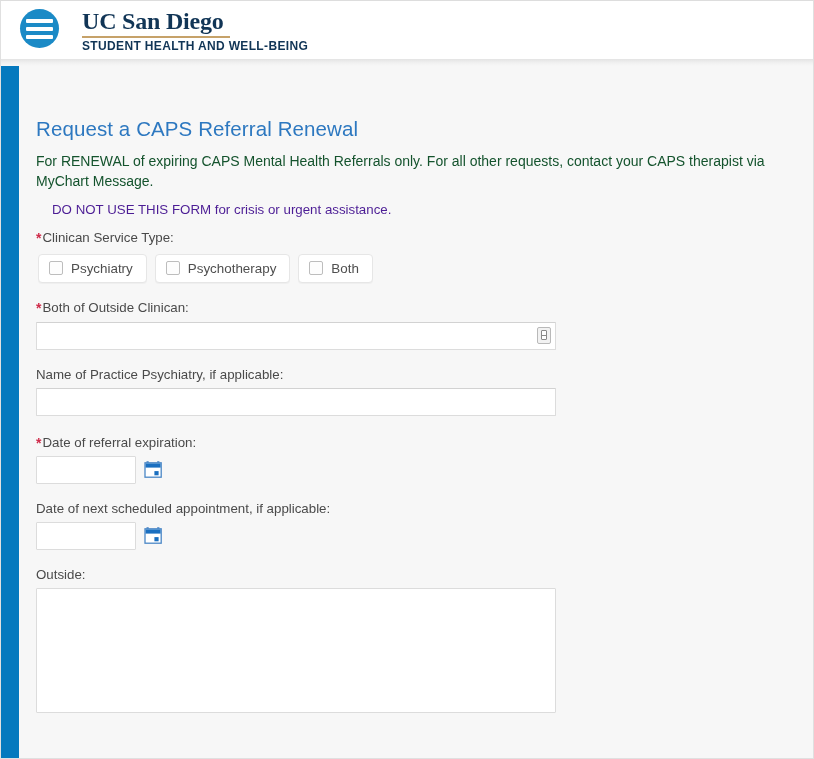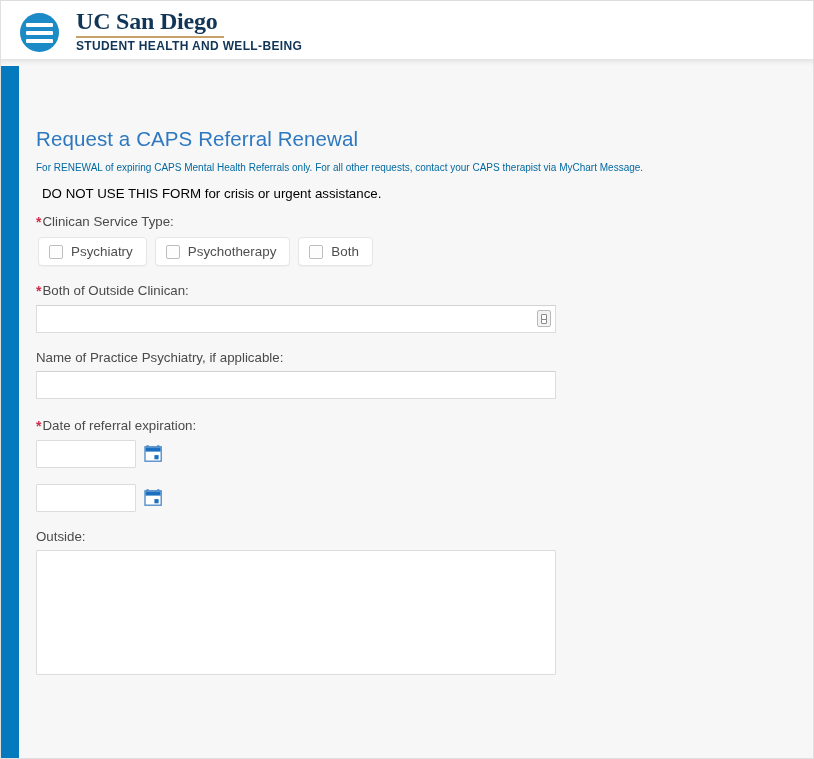--- a/index.html
+++ b/index.html
@@ -33,22 +33,22 @@
     position: absolute;
     top: 58px; left: 0;
     width: 812px; height: 7px;
     background: linear-gradient(to bottom, #e3e3e3 0%, #f1f1f1 55%, #f7f7f7 100%);
     z-index: 4;
   }
   .logo-wrap {
     position: absolute;
     top: 8px; left: 19px;
     display: flex;
-    align-items: flex-end;
-    gap: 17px;
+    align-items: flex-start;
+    gap: 23px;
   }
   .logo-mark {
     width: 39px; height: 39px;
     border-radius: 50%;
     background: #1b8ac6;
     position: relative;
     flex: none;
   }
   .logo-mark .bar {
     position: absolute;
@@ -89,43 +89,43 @@
     position: absolute;
     top: 58px; left: 0;
     width: 18px; height: 701px;
     background: #0579be;
     z-index: 3;
   }
 
   
   .content {
     position: absolute;
-    top: 58px; left: 18px;
+    top: 48px; left: 18px;
     width: 794px; height: 701px;
     background: #f7f7f7;
     padding: 68px 0 0 17px;
   }
   h1.form-title {
     margin: 0 0 10px 0;
     font-size: 20.5px;
     font-weight: 400;
     color: #2d78c0;
     letter-spacing: 0.1px;
   }
   .intro {
     margin: 0 0 4px 0;
-    font-size: 10px;
-    color: #0369a1;
+    font-size: 14px;
+    color: #14532d;
     line-height: 1.46;
     max-width: 757px;
   }
   .warning {
-    margin: 10px 0 12px 6px;
+    margin: 10px 0 12px 16px;
     font-size: 13.3px;
-    color: #000000;
+    color: #4c1d95;
     font-weight: 400;
   }
 
   .field-label {
     font-size: 13.3px;
     color: #4a4a4a;
     margin: 0 0 4px 0;
     display: block;
     line-height: 1.35;
   }
@@ -312,20 +312,21 @@
       <input class="date-input" type="text" value="" style="">
       <svg class="cal-icon" viewBox="0 0 20 20">
         <rect x="2.5" y="1.2" width="2.2" height="3" fill="#4b87c6"></rect>
         <rect x="13.2" y="1.2" width="2.2" height="3" fill="#4b87c6"></rect>
         <rect x="1" y="2.8" width="16.2" height="14.4" fill="#ffffff" stroke="#4b87c6" stroke-width="1.3"></rect>
         <rect x="1.6" y="3.4" width="15" height="4.2" fill="#1a6fc0"></rect>
         <rect x="10.4" y="11.1" width="4.2" height="4.2" fill="#1a6fc0"></rect>
       </svg>
     </div>
 
+    <label class="field-label">Date of next scheduled appointment, if applicable:</label>
     <div class="date-row">
       <input class="date-input" type="text" value="" style="">
       <svg class="cal-icon" viewBox="0 0 20 20">
         <rect x="2.5" y="1.2" width="2.2" height="3" fill="#4b87c6"></rect>
         <rect x="13.2" y="1.2" width="2.2" height="3" fill="#4b87c6"></rect>
         <rect x="1" y="2.8" width="16.2" height="14.4" fill="#ffffff" stroke="#4b87c6" stroke-width="1.3"></rect>
         <rect x="1.6" y="3.4" width="15" height="4.2" fill="#1a6fc0"></rect>
         <rect x="10.4" y="11.1" width="4.2" height="4.2" fill="#1a6fc0"></rect>
       </svg>
     </div>

